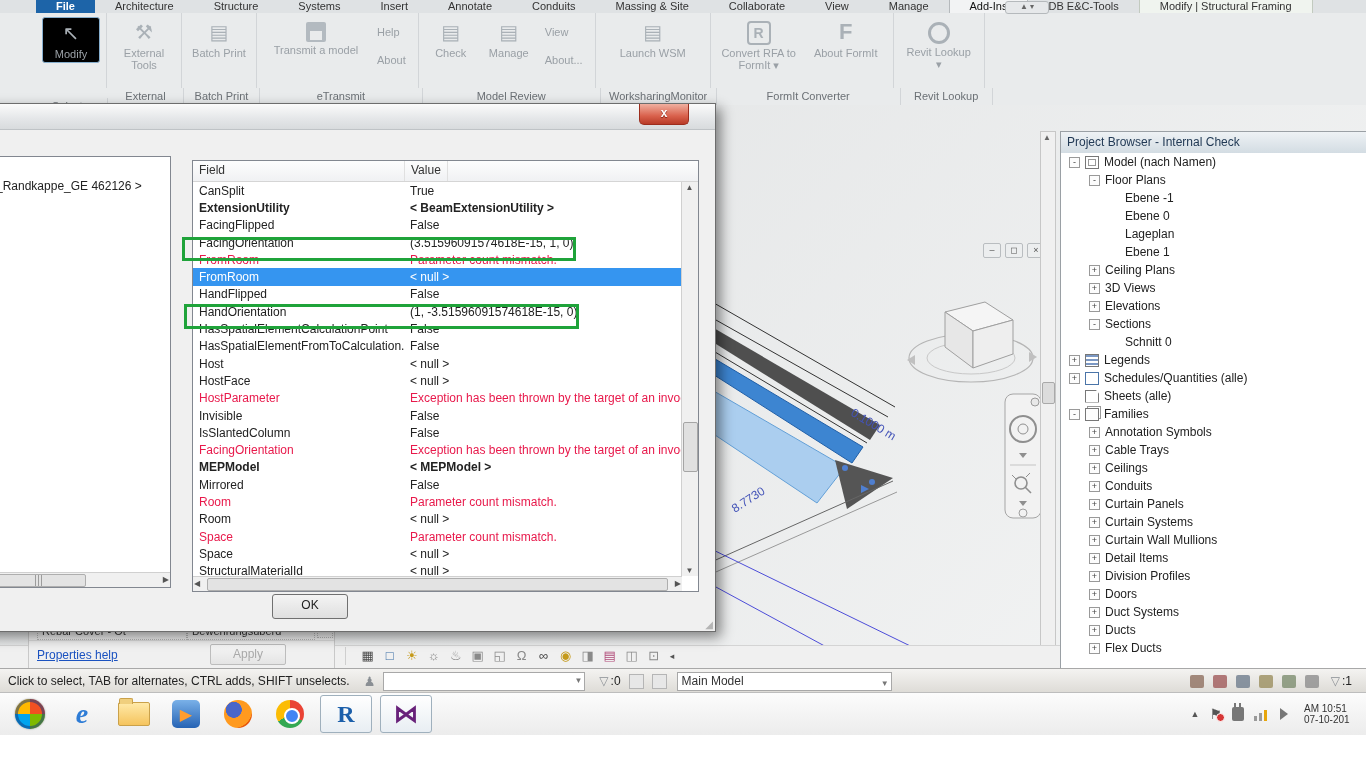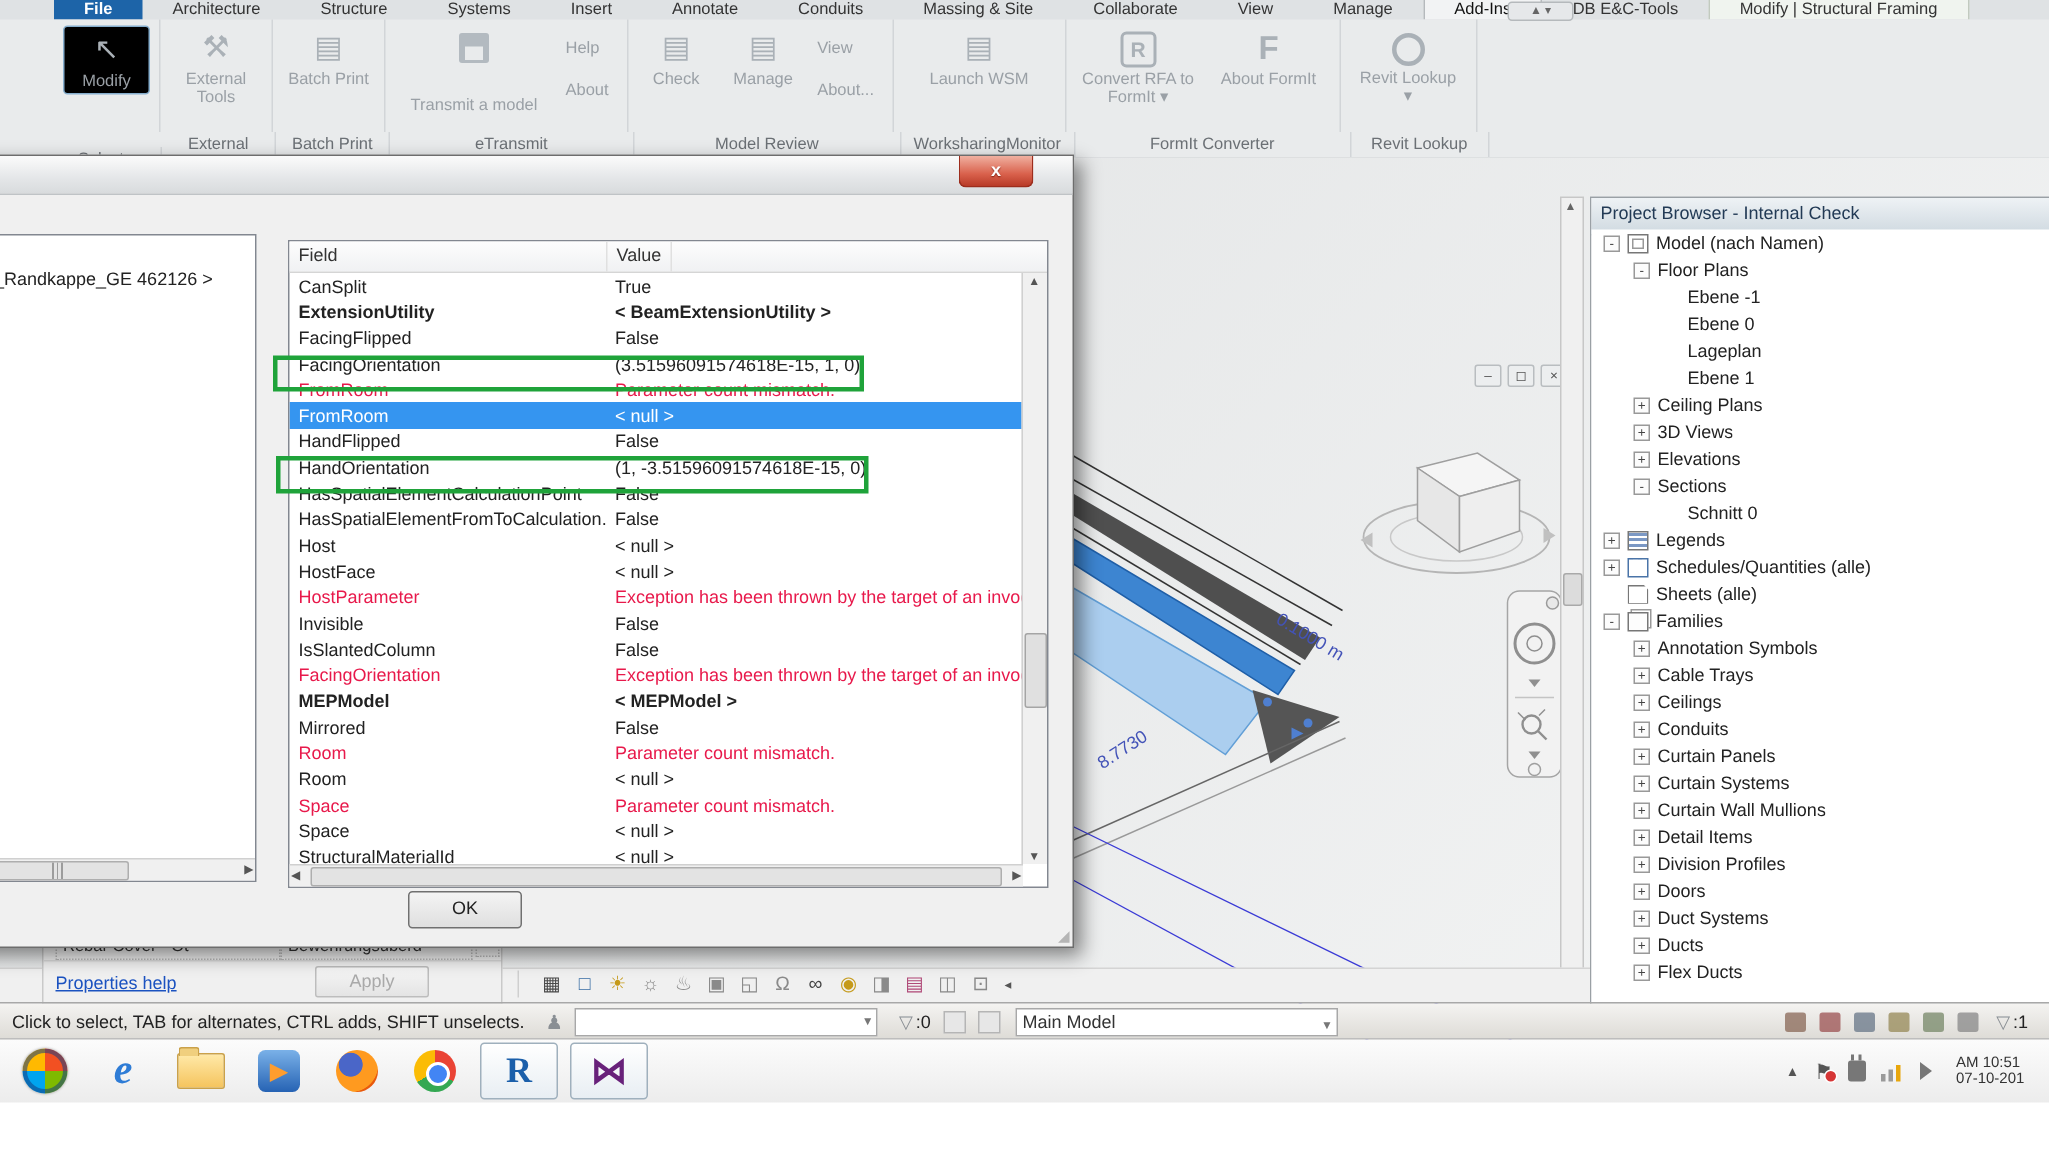--- a/index.html
+++ b/index.html
@@ -196,21 +196,21 @@
           <span class="rlabel">External Tools</span>
         </div>
       </div>
       <div class="rpanel">
         <div class="rbtn" style="width: 56px;">
           <span class="ric ric-printer"></span>
           <span class="rlabel">Batch Print</span>
         </div>
       </div>
       <div class="rpanel">
-        <div class="rbtn" style="width: 100px; gap: 20px;">
+        <div class="rbtn" style="width: 100px;">
           <span class="ric ric-floppy"></span>
           <span class="rlabel">Transmit a model</span>
         </div>
         <div class="rstack">
           <span class="sbtn">Help</span>
           <span class="sbtn">About</span>
         </div>
       </div>
       <div class="rpanel">
         <div class="rbtn" style="width: 46px;">

